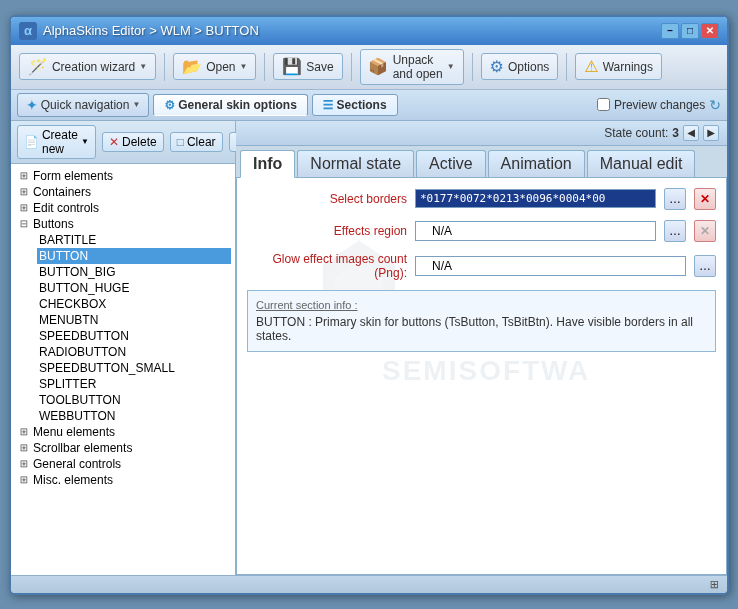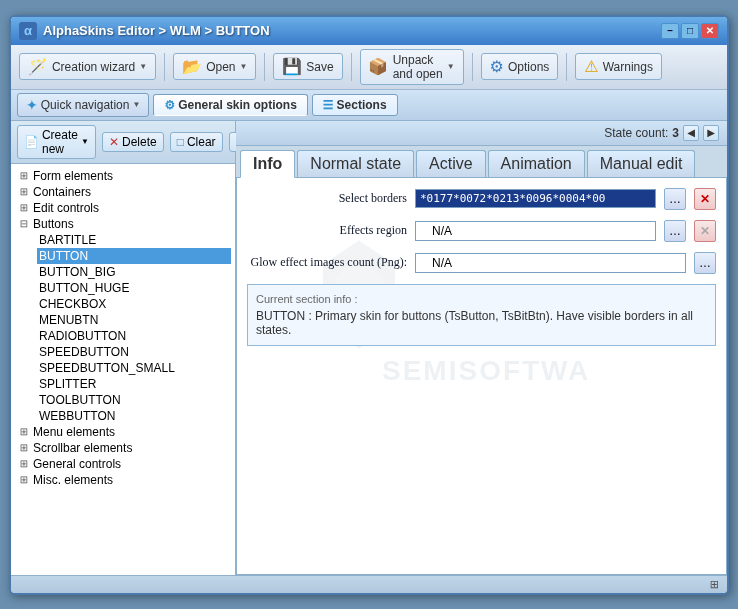--- a/index.html
+++ b/index.html
@@ -43,21 +43,21 @@
       display: flex;
       align-items: center;
       justify-content: center;
       font-size: 10px;
       color: white;
     }
     .title-bar-text {
       flex: 1;
       color: white;
       font-size: 13px;
-      font-weight: bold;
+      font-weight: normal;
       text-shadow: 1px 1px 2px rgba(0,0,0,0.5);
     }
     .title-bar-buttons {
       display: flex;
       gap: 2px;
     }
     .title-bar-btn {
       width: 18px;
       height: 16px;
       border: 1px solid #4a90d0;
@@ -282,22 +282,21 @@
     .form-row {
       display: flex;
       align-items: center;
       margin-bottom: 10px;
       gap: 8px;
     }
     .form-label {
       width: 160px;
       text-align: right;
       font-size: 12px;
-      color: #0f172a;
-      font-family: Liberation Serif, serif;
+      color: #b91c1c;
     }
     .form-input {
       flex: 1;
       padding: 2px 4px;
       border: 1px solid #7a9fc0;
       background: #1a3a8a;
       color: white;
       font-size: 11px;
       font-family: monospace;
     }
@@ -339,20 +338,21 @@
       border: 1px solid #90b8d8;
       padding: 8px;
       font-size: 12px;
       color: #333;
       margin-top: 10px;
     }
     .info-label {
       font-size: 11px;
       color: #666;
       margin-bottom: 4px;
+      text-decoration: underline;
     }
     .status-bar {
       height: 18px;
       background: linear-gradient(to bottom, #c0d5e8, #b0c8de);
       border-top: 1px solid #90b0cc;
       display: flex;
       align-items: center;
       padding: 0 8px;
       font-size: 11px;
       color: #555;
@@ -429,20 +429,25 @@
       <span style="font-size:8px;color:#555;">▼</span>
     </div>
     <div class="nav-tab active-nav">
       <span style="color:#3090d0;">⚙</span>
       <span>General  skin options</span>
     </div>
     <div class="nav-tab">
       <span style="color:#3090d0;">☰</span>
       <span>Sections</span>
     </div>
+    <div class="preview-check">
+      <input type="checkbox" style="">
+      <span>Preview changes</span>
+      <span style="color:#4090c0;font-size:14px;cursor:pointer;">↻</span>
+    </div>
   </div>
 
   <div class="main-content">
 
     <div class="left-section">
 
       <div class="left-toolbar">
         <div class="right-toolbar-btn btn-create">
           <span class="icon-create">📄</span>
           <span>Create new</span>
@@ -491,24 +496,24 @@
         <div class="tree-item tree-indent">
           <span>BUTTON_HUGE</span>
         </div>
         <div class="tree-item tree-indent">
           <span>CHECKBOX</span>
         </div>
         <div class="tree-item tree-indent">
           <span>MENUBTN</span>
         </div>
         <div class="tree-item tree-indent">
+          <span>SPEEDBUTTON</span>
+        </div>
+        <div class="tree-item tree-indent">
           <span>RADIOBUTTON</span>
-        </div>
-        <div class="tree-item tree-indent">
-          <span>SPEEDBUTTON</span>
         </div>
         <div class="tree-item tree-indent">
           <span>SPEEDBUTTON_SMALL</span>
         </div>
         <div class="tree-item tree-indent">
           <span>SPLITTER</span>
         </div>
         <div class="tree-item tree-indent">
           <span>TOOLBUTTON</span>
         </div>

